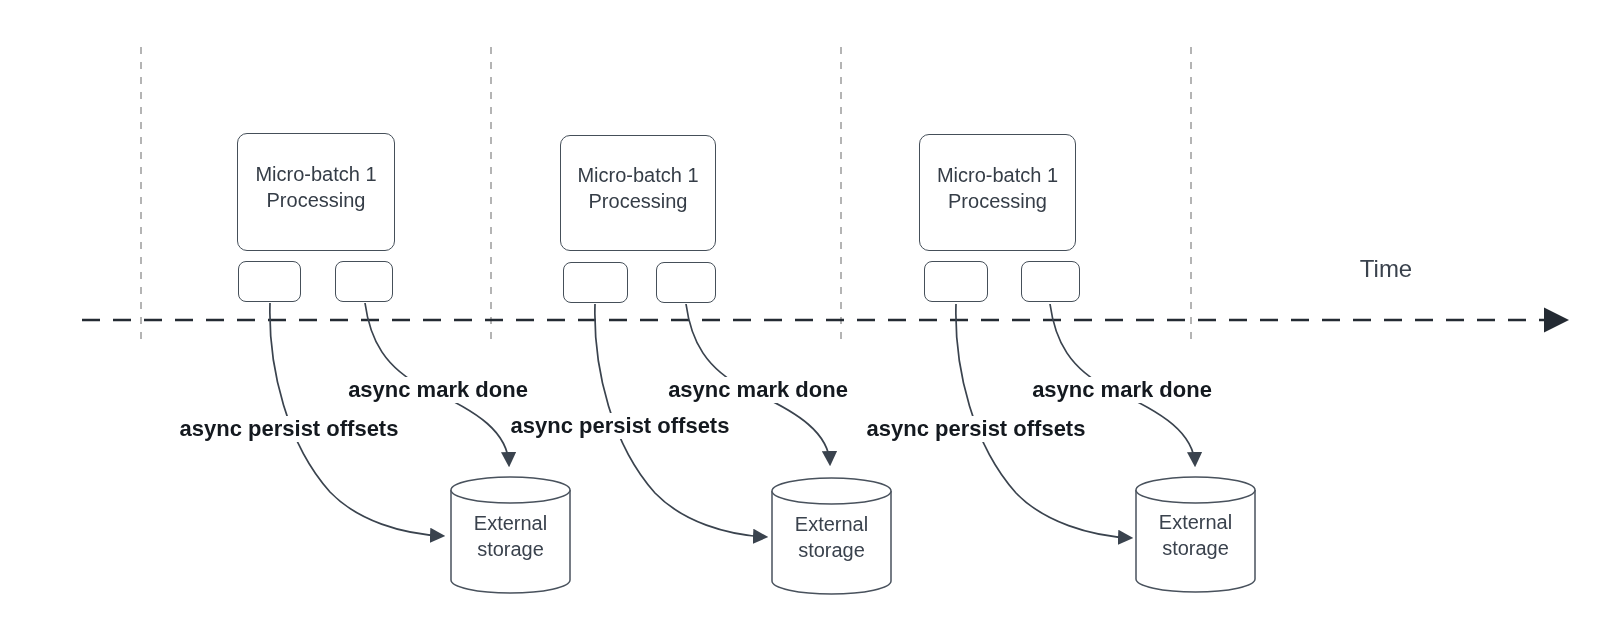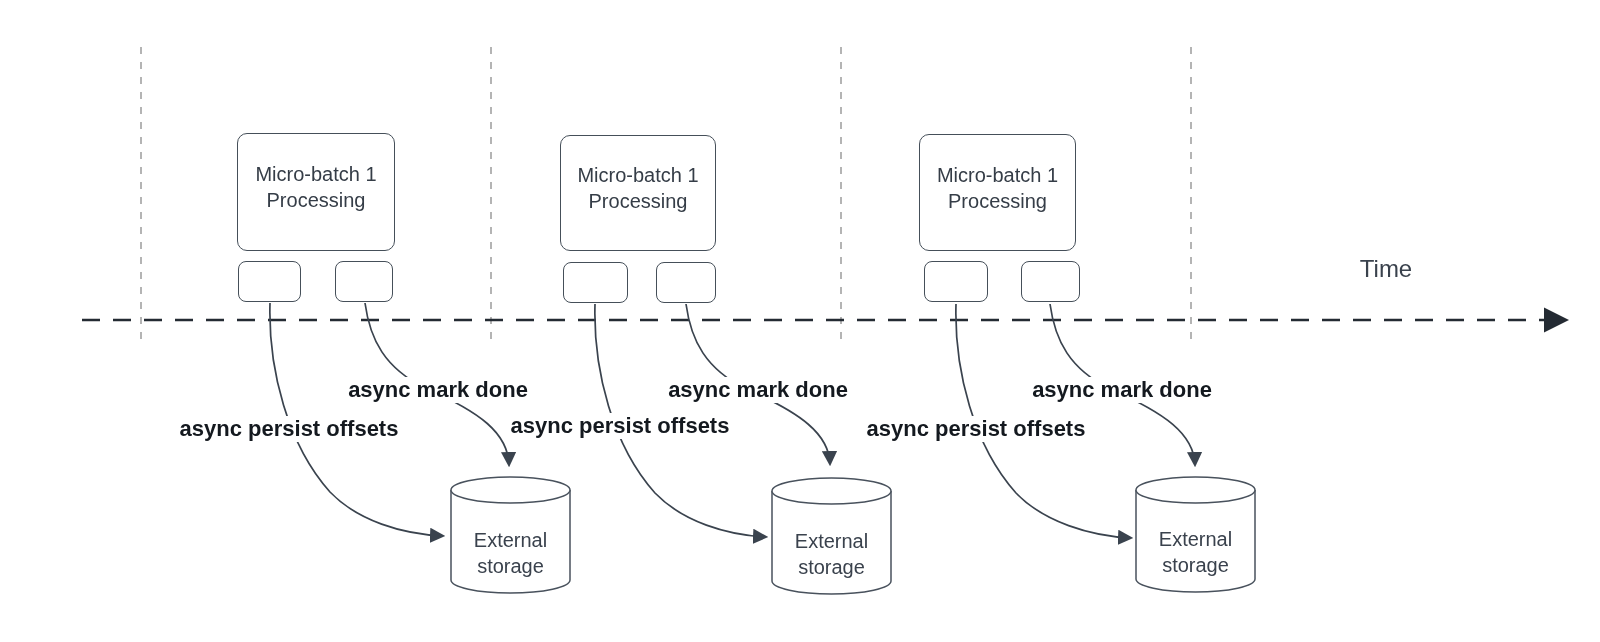--- a/index.html
+++ b/index.html
@@ -21,21 +21,21 @@
   }
   .arrow-label{
     position:absolute;transform:translate(-50%,-50%);
     background:#ffffff;padding:0 4px;
     font-size:22px;font-weight:bold;color:#14191f;white-space:nowrap;
   }
   .storage-label{
     position:absolute;box-sizing:border-box;
     display:flex;align-items:center;justify-content:center;
     font-size:20px;line-height:26px;color:#3a424d;text-align:center;
-    white-space:pre-line;padding-top:0;margin-top:17px;
+    white-space:pre-line;padding-top:0;
   }
   .time-label{
     position:absolute;transform:translate(-50%,-50%);
     font-size:24px;color:#3a424d;white-space:nowrap;
   }
 </style>
 </head>
 <body>
 
 <div class="stage">

